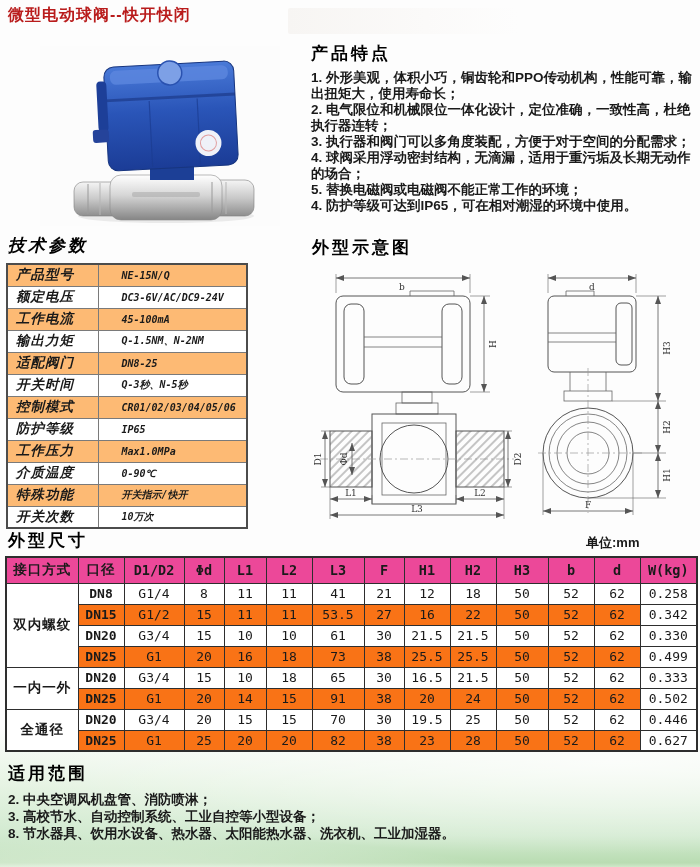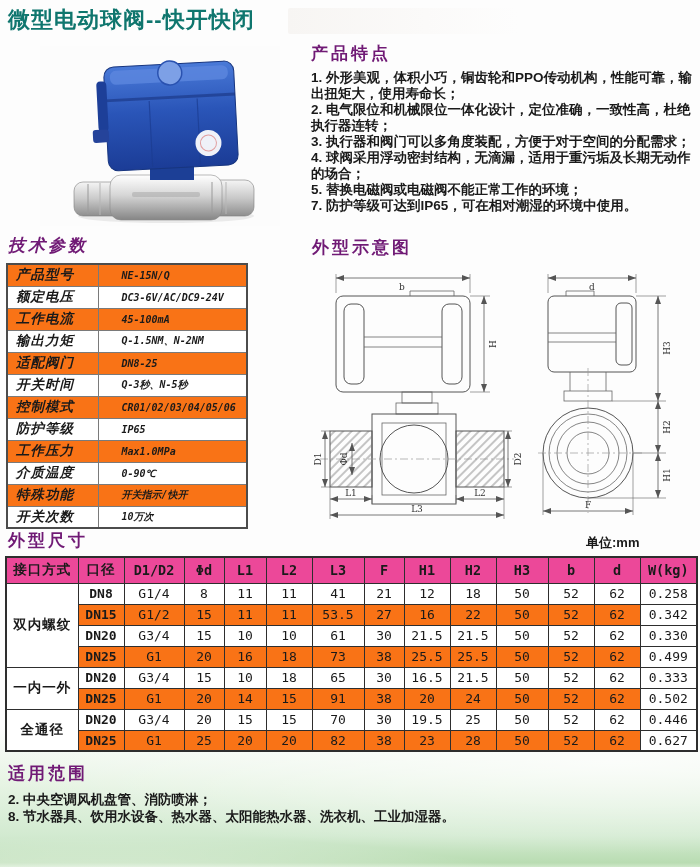--- a/index.html
+++ b/index.html
@@ -8,41 +8,41 @@
     position:relative; width:700px; height:867px; overflow:hidden;
     background:#fdfdfd; font-family:"Liberation Sans",sans-serif; color:#1a1a1a;
   }
   #green-bg {
     position:absolute; left:0; top:726px; width:700px; height:141px;
     background:
       radial-gradient(130% 95% at 15% 130%, rgba(255,255,255,0.95) 0%, rgba(255,255,255,0) 55%),
       radial-gradient(150% 110% at 88% 25%, rgba(255,255,255,0.75) 0%, rgba(255,255,255,0) 60%),
       linear-gradient(to bottom, rgba(238,248,238,0) 0%, #e7f4e4 40%, #d2ead0 78%, #b9dcb2 97%, #cfe8c9 100%);
   }
-  .sec-title { color:#701a75; font-weight:bold; font-size:17px; letter-spacing:3px; }
+  .sec-title { color:#000000; font-weight:bold; font-size:17px; letter-spacing:3px; }
   #page-title {
-    position:absolute; left:8px; top:5px; font-size:22px; font-weight:bold;
-    color:#0f766e; letter-spacing:1px;
+    position:absolute; left:8px; top:5px; font-size:16px; font-weight:bold;
+    color:#b91c1c; letter-spacing:1px;
   }
   #watermark {
     position:absolute; left:288px; top:8px; width:230px; height:26px;
     background:linear-gradient(90deg,#f7f5f3, #fbfaf9 60%, rgba(251,250,249,0));
     border-radius:2px;
   }
   #photo { position:absolute; left:40px; top:46px; width:240px; height:180px; }
   #features { position:absolute; left:311px; top:42px; width:388px; }
   #features .sec-title { margin-bottom:5px; }
   .feat-item { font-size:13.5px; font-weight:bold; line-height:16px; color:#1a1a1a; }
   #tech { position:absolute; left:6px; top:234px;font-style:italic; }
   #tech .sec-title { margin-left:2px; }
   .tech-table { border-collapse:collapse; width:242px; border:2px solid #4c4c4c; margin-top:6px; background:#fff; }
   .tech-table td { border:1px solid #7a7a7a; height:22px; padding:0 0 0 8px; vertical-align:middle; }
   .tech-table td.lbl { font-weight:bold; width:91px; font-size:13.5px; letter-spacing:1px; }
   .tech-table td.val { font-family:"DejaVu Sans Mono",monospace; font-size:10px; font-weight:bold; padding-left:23px; }
-  .tech-table tr.gray { background:#f97316; }
+  .tech-table tr.gray { background:#fdba74; }
   #diagram { position:absolute; left:312px; top:236px; width:386px; }
   #diagram .svg-row { margin-top:4px; display:flex; gap:10px; }
   .ln { fill:none; stroke:#555; stroke-width:1; }
   .thin { fill:none; stroke:#666; stroke-width:0.8; }
   .ext { stroke:#777; stroke-width:0.7; }
   .cl  { stroke:#999; stroke-width:0.7; stroke-dasharray:8 3 2 3; }
   .dim { stroke:#555; stroke-width:0.8; }
   .dt  { font-family:"DejaVu Serif",serif; font-size:9px; fill:#333; text-anchor:middle; }
   #dims-head { position:absolute; left:8px; top:529px; }
   #unit-label { position:absolute; left:586px; top:534px; font-size:13px; font-weight:bold; }
@@ -115,21 +115,21 @@
 </div>
 
 <section id="features">
   <div class="sec-title">产品特点</div>
   <div id="features-list">
       <div class="feat-item">1. 外形美观，体积小巧，铜齿轮和PPO传动机构，性能可靠，输出扭矩大，使用寿命长；</div>
       <div class="feat-item">2. 电气限位和机械限位一体化设计，定位准确，一致性高，杜绝执行器连转；</div>
       <div class="feat-item">3. 执行器和阀门可以多角度装配，方便于对于空间的分配需求；</div>
       <div class="feat-item">4. 球阀采用浮动密封结构，无滴漏，适用于重污垢及长期无动作的场合；</div>
       <div class="feat-item">5. 替换电磁阀或电磁阀不能正常工作的环境；</div>
-      <div class="feat-item">7. 防护等级可达到IP65，可在相对潮湿的环境中使用。</div>
+      <div class="feat-item">4. 防护等级可达到IP65，可在相对潮湿的环境中使用。</div>
     </div>
 </section>
 
 <section id="tech">
   <div class="sec-title">技术参数</div>
   <table class="tech-table">
     <tbody id="tech-tbody">
         <tr class="gray">
           <td class="lbl">产品型号</td>
           <td class="val">NE-15N/Q</td>
@@ -463,15 +463,16 @@
         <td class="mono band">62</td>
         <td class="mono">0.627</td>
       </tr>
     </tbody>
 </table>
 
 <section id="apps">
   <div class="sec-title">适用范围</div>
   <div id="apps-list">
       <div class="app-item">2. 中央空调风机盘管、消防喷淋；</div>
+      <div class="app-item">3. 高校节水、自动控制系统、工业自控等小型设备；</div>
       <div class="app-item">8. 节水器具、饮用水设备、热水器、太阳能热水器、洗衣机、工业加湿器。</div>
     </div>
 </section>
 
 </body></html>

